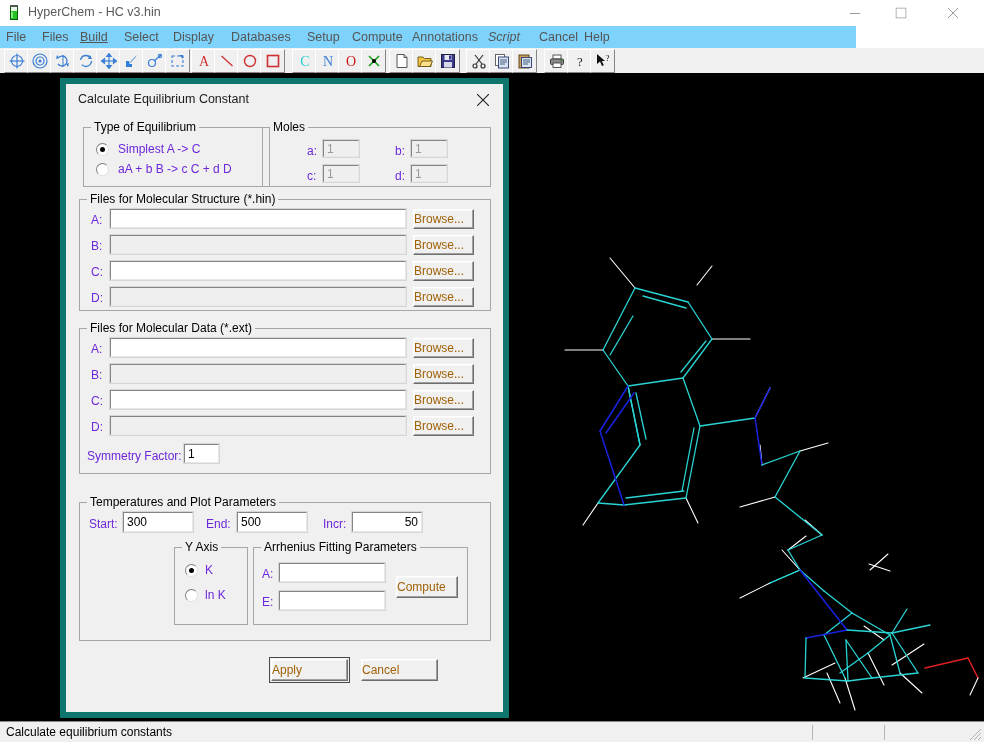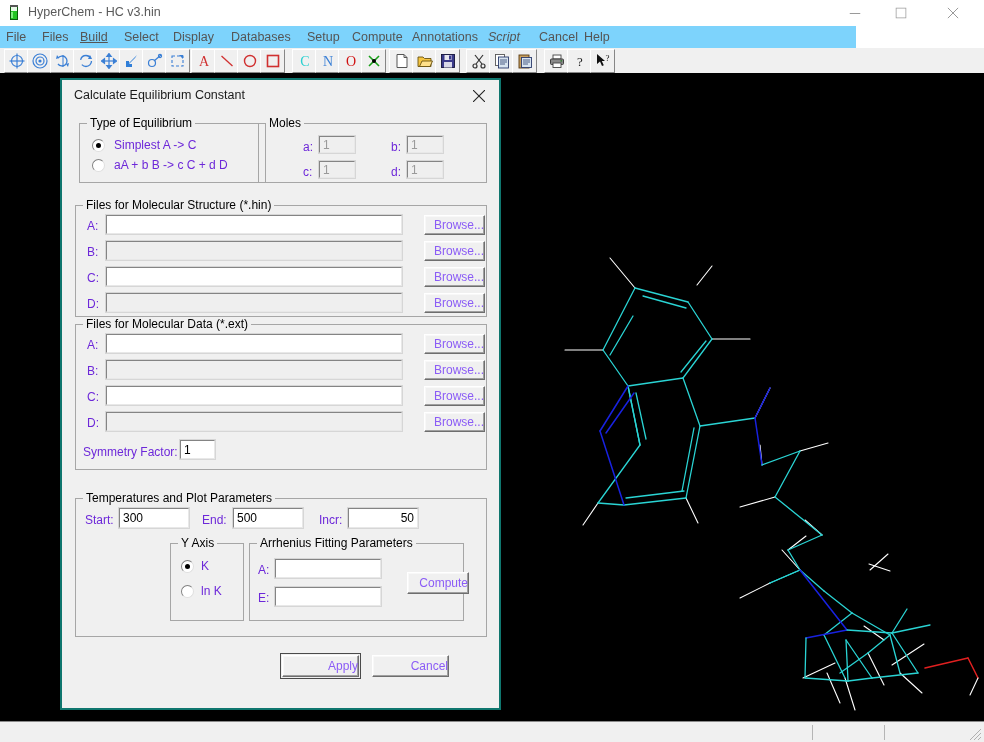--- a/index.html
+++ b/index.html
@@ -29,47 +29,47 @@
           border-top:1px solid #ffffff;border-left:1px solid #ffffff;
           border-right:1px solid #868686;border-bottom:1px solid #868686;}
   .tb-btn svg{position:absolute;left:50%;top:50%;transform:translate(-50%,-50%);}
 
   
   .viewport{position:absolute;left:0;top:73px;width:984px;height:648px;background:#000000;}
   .viewport svg{display:block;}
 
   
   .dialog{position:absolute;left:60px;top:78px;width:437px;height:628px;
-          background:#f0f0f0;border:2px solid #0f766e;box-shadow:0 0 0 0 rgba(0,0,0,0);}
+          background:#f0f0f0;border:6px solid #0f766e;box-shadow:0 0 0 0 rgba(0,0,0,0);}
   .dlg-title{position:absolute;left:12px;top:8px;font-size:12.5px;color:#1a1a1a;white-space:nowrap;}
   .dlg-close{position:absolute;right:4px;top:3px;width:32px;height:26px;}
   .dlg-close svg{position:absolute;left:50%;top:50%;transform:translate(-50%,-50%);}
 
   
   .grp{position:absolute;border:1px solid #a6a6a6;background:transparent;}
   .grp-lbl{position:absolute;top:-8px;left:7px;background:#f0f0f0;padding:0 3px;font-size:12px;color:#000;white-space:nowrap;}
 
   .lbl{position:absolute;font-size:12px;color:#6d28d9;white-space:nowrap;}
 
   
   .tin{position:absolute;box-sizing:border-box;font-family:"Liberation Sans",sans-serif;
        font-size:12px;padding:0 3px;line-height:normal;
        border-top:1px solid #848484;border-left:1px solid #848484;
        border-right:1px solid #e8e8e8;border-bottom:1px solid #e8e8e8;
        outline:1px solid #d6d6d6;outline-offset:0;}
   .tin.on{background:#ffffff;color:#000;}
   .tin.off{background:#efefef;color:#9a9a9a;}
 
   
-  .btn{position:absolute;box-sizing:border-box;background:#f0f0f0;color:#8b5cf6;
-       font-family:"Liberation Sans",sans-serif;font-size:12px;text-align:right;
+  .btn{position:absolute;box-sizing:border-box;background:#f0f0f0;color:#a16207;
+       font-family:"Liberation Sans",sans-serif;font-size:12px;text-align:left;
        border-top:1px solid #ffffff;border-left:1px solid #ffffff;
        border-right:1px solid #6e6e6e;border-bottom:1px solid #6e6e6e;
        box-shadow:inset -1px -1px 0 #a0a0a0, inset 1px 1px 0 #f8f8f8;
-       white-space:nowrap;margin-left:15px;}
+       white-space:nowrap;}
   .btn span{display:block;}
   .btn.focus{outline:1px solid #4a4a4a;outline-offset:1px;}
 
   
   .rad{position:absolute;width:13px;height:13px;border-radius:50%;
        background:#ffffff;
        border-top:1px solid #808080;border-left:1px solid #808080;
        border-right:1px solid #dfdfdf;border-bottom:1px solid #dfdfdf;
        box-sizing:border-box;}
   .rad.checked::after{content:"";position:absolute;left:3px;top:3px;width:5px;height:5px;
@@ -495,21 +495,21 @@
       <div class="lbl" style="left:44px;top:16px;">a:</div>
       <input class="tin off" style="left: 60px; top: 12px; width: 36px; height: 17px;" value="1" readonly="">
       <div class="lbl" style="left:132px;top:16px;">b:</div>
       <input class="tin off" style="left: 148px; top: 12px; width: 36px; height: 17px;" value="1" readonly="">
       <div class="lbl" style="left:44px;top:41px;">c:</div>
       <input class="tin off" style="left: 60px; top: 37px; width: 36px; height: 17px;" value="1" readonly="">
       <div class="lbl" style="left:132px;top:41px;">d:</div>
       <input class="tin off" style="left: 148px; top: 37px; width: 36px; height: 17px;" value="1" readonly="">
     </div>
 
-    <div class="grp" style="left:13px;top:125px;width:410px;height:110px;">
+    <div class="grp" style="left:13px;top:115px;width:410px;height:110px;">
       <div class="grp-lbl">Files for Molecular Structure (*.hin)</div>
 
       <div class="lbl" style="left:11px;top:13px;">A:</div>
       <input class="tin on" style="left: 30px; top: 9px; width: 296px; height: 19px;" value="">
       <div class="btn" style="left:333px;top:9px;width:61px;height:20px;line-height:18px;">
           <span>Browse...</span>
         </div>
 
       <div class="lbl" style="left:11px;top:39px;">B:</div>
       <input class="tin off" style="left: 30px; top: 35px; width: 296px; height: 19px;" readonly="" value="">
@@ -594,20 +594,21 @@
 
     <div class="btn focus" style="left:205px;top:575px;width:77px;height:22px;line-height:20px;">
         <span>Apply</span>
       </div>
     <div class="btn" style="left:295px;top:575px;width:77px;height:22px;line-height:20px;">
         <span>Cancel</span>
       </div>
   </div>
 
   <div class="statusbar">
+    <div class="sb-cell" style="left:2px;width:808px;">Calculate equilibrium constants</div>
     <div class="sb-sep" style="left:812px;"></div>
     <div class="sb-sep" style="left:884px;"></div>
     <div class="sb-cell" style="left:888px;width:80px;margin-top:16px;">ZINDO1</div>
     <div class="sb-grip">
       <svg width="14" height="14" viewBox="0 0 14 14">
         <line x1="13" y1="2" x2="2" y2="13" stroke="#b0b0b0" stroke-width="1"></line>
         <line x1="13" y1="6" x2="6" y2="13" stroke="#b0b0b0" stroke-width="1"></line>
         <line x1="13" y1="10" x2="10" y2="13" stroke="#b0b0b0" stroke-width="1"></line>
       </svg>
     </div>

